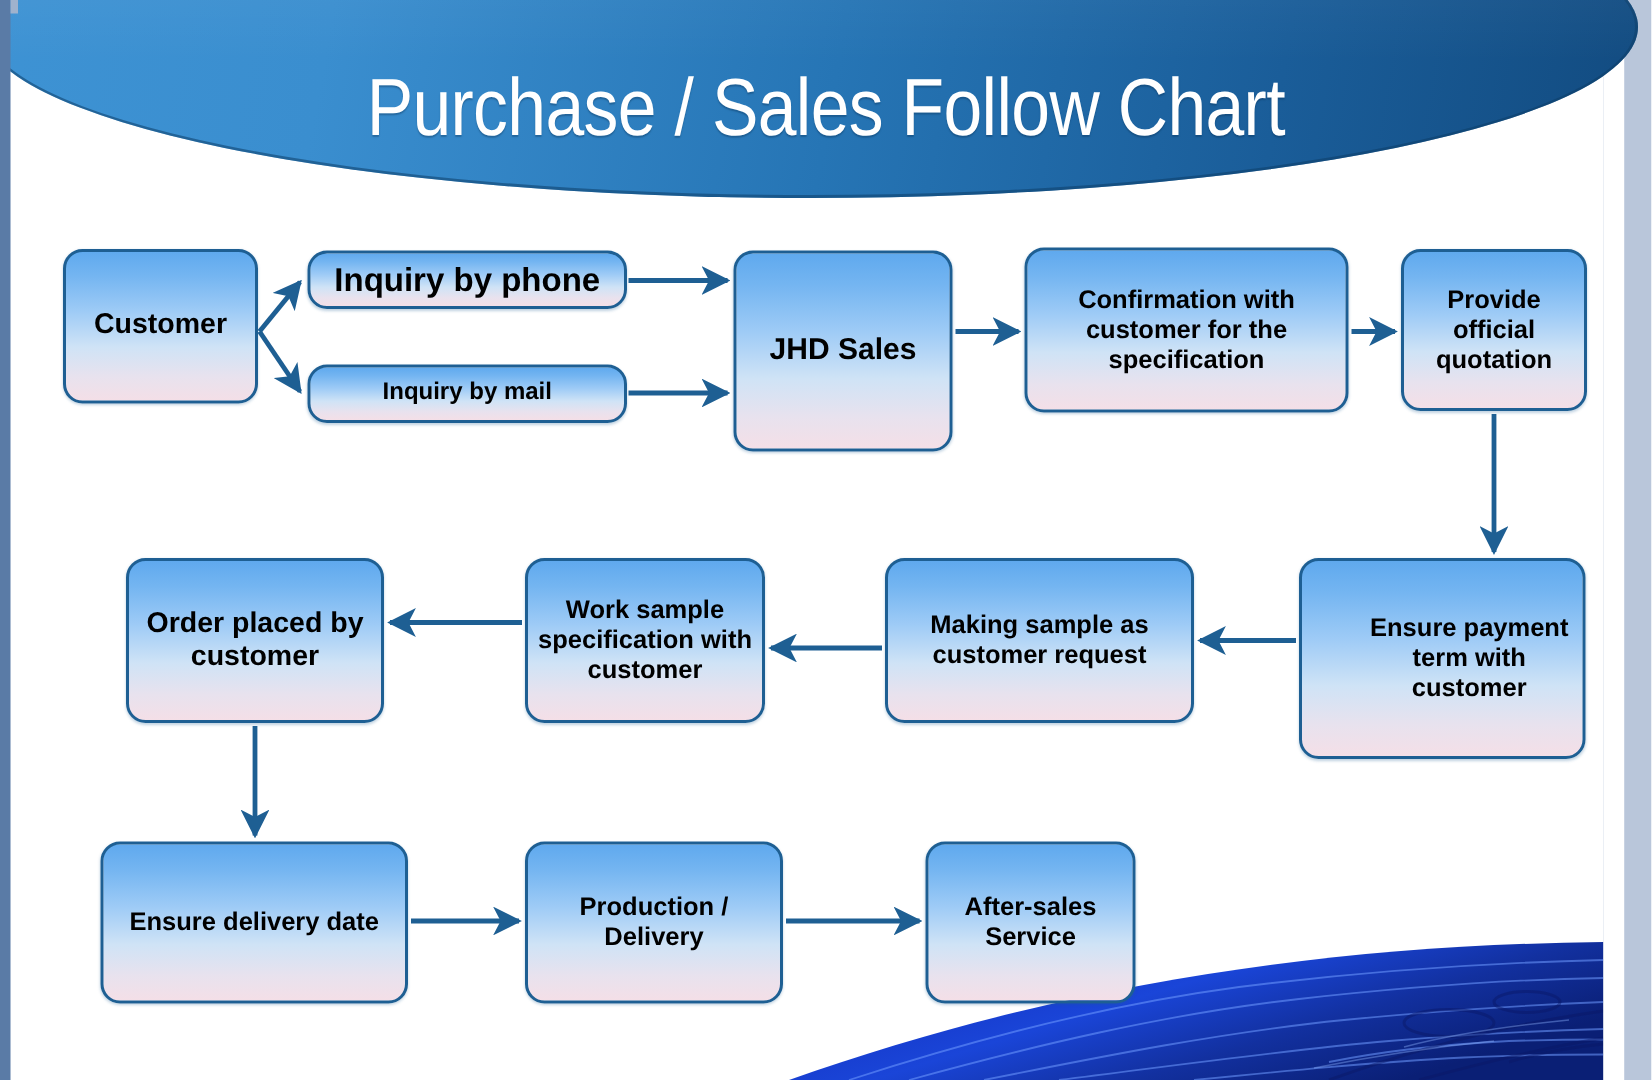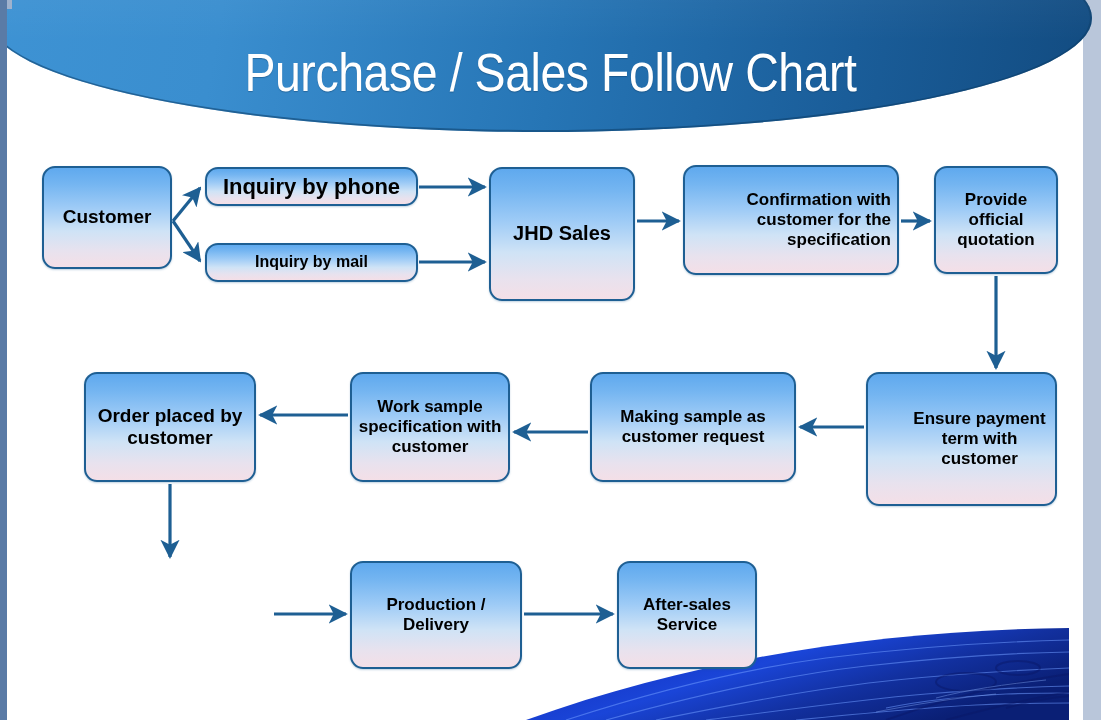--- a/index.html
+++ b/index.html
@@ -121,21 +121,21 @@
     font-weight: bold;
     line-height: 1.16;
     box-shadow: 0 1px 2px rgba(30,95,147,0.28);
   }
   .node span { display: block; padding: 0 6px; }
 
   .n-customer   { left: 42px;  top: 166px; width: 130px; height: 103px; font-size: 19px; }
   .n-phone      { left: 205px; top: 167px; width: 213px; height: 39px;  font-size: 22px; }
   .n-mail       { left: 205px; top: 243px; width: 213px; height: 39px;  font-size: 16px; }
   .n-jhd        { left: 489px; top: 167px; width: 146px; height: 134px; font-size: 20px; }
-  .n-confirm    { left: 683px; top: 165px; width: 216px; height: 110px; font-size: 17px; text-align: right; }
+  .n-confirm    { left: 683px; top: 165px; width: 216px; height: 110px; font-size: 17px; }
   .n-quotation  { left: 934px; top: 166px; width: 124px; height: 108px; font-size: 17px; border-radius: 13px; }
 
   .n-order      { left: 84px;  top: 372px; width: 172px; height: 110px; font-size: 19px; }
   .n-worksample { left: 350px; top: 372px; width: 160px; height: 110px; font-size: 17px; }
   .n-making     { left: 590px; top: 372px; width: 206px; height: 110px; font-size: 17px; }
   .n-payment    { left: 866px; top: 372px; width: 191px; height: 134px; font-size: 17px; padding-left: 36px; }
 
   .n-delivery   { left: 67px;  top: 561px; width: 205px; height: 108px; font-size: 17px; }
   .n-production { left: 350px; top: 561px; width: 172px; height: 108px; font-size: 17px; }
   .n-aftersales { left: 617px; top: 561px; width: 140px; height: 108px; font-size: 17px; }
@@ -259,20 +259,23 @@
   <div class="node n-worksample">
     <span>Work sample specification with customer</span>
   </div>
   <div class="node n-making">
     <span>Making sample as customer request</span>
   </div>
   <div class="node n-payment">
     <span>Ensure payment term with customer</span>
   </div>
 
+  <div class="node n-delivery">
+    <span>Ensure delivery date</span>
+  </div>
   <div class="node n-production">
     <span>Production / Delivery</span>
   </div>
   <div class="node n-aftersales">
     <span>After-sales Service</span>
   </div>
 
   <div class="frame-left-stripe"></div>
   <div class="frame-left-stripe2"></div>
 </div>

